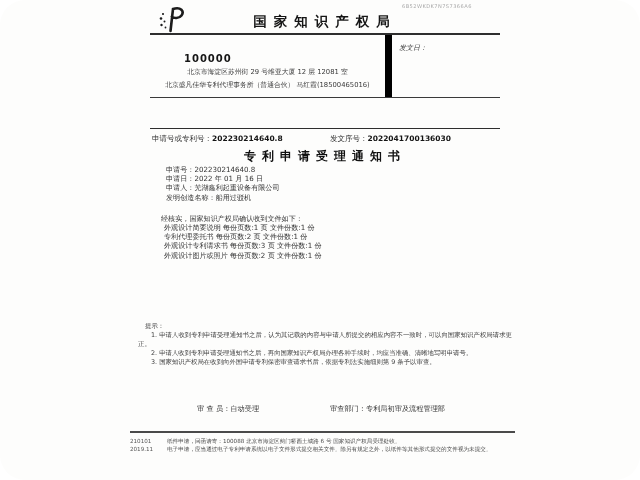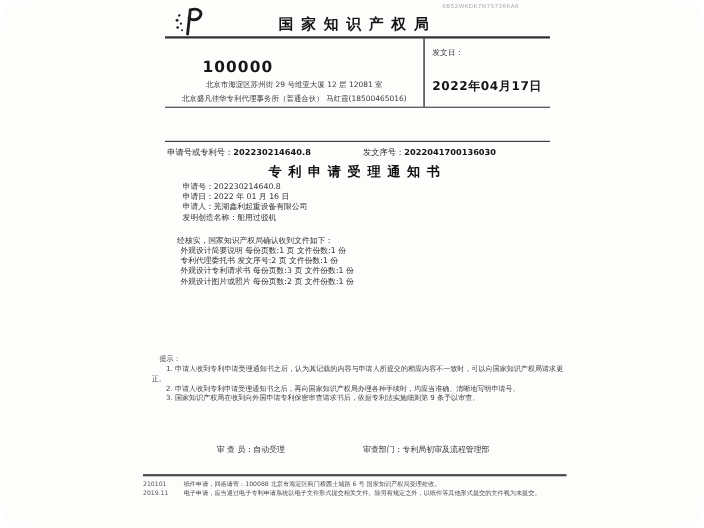--- a/index.html
+++ b/index.html
@@ -19,23 +19,23 @@
   .serial {
     position:absolute; left:402px; top:3px; font-size:6px; color:#a9a9a9;
     letter-spacing:.5px; transform:scale(.85); transform-origin:left top;
   }
   
   .hbox {
     position:absolute; left:150px; top:33px; width:350px; height:65px;
     border-top:2px solid #2e2e2e; border-bottom:1px solid #3a3a3a; display:flex;
   }
   .hleft { width:235px; padding-top:18px; }
-  .postcode { font-weight:bold; font-size:14px; letter-spacing:1px; margin-left:34px; color:#161616; }
+  .postcode { font-weight:bold; font-size:10px; letter-spacing:1px; margin-left:34px; color:#161616; }
   .addr { font-size:6.8px; text-align:center; margin-top:3px; color:#3a3a3a; white-space:nowrap; }
-  .hright { flex:1; border-left:1px solid #000000; padding:8px 0 0 7px; }
+  .hright { flex:1; border-left:7px solid #000000; padding:8px 0 0 7px;font-style:italic; }
   .dlabel { font-size:7px; color:#3a3a3a; }
   .dval { font-size:11px; font-weight:bold; color:#161616; margin-top:18px; letter-spacing:.5px; }
   .rule2 { position:absolute; left:150px; top:128px; width:350px; border-top:1.5px solid #2e2e2e; }
   
   .meta { position:absolute; left:152px; top:134px; width:350px; font-size:7.5px; }
   .meta .b { font-weight:bold; color:#141414; }
   .meta .dispatch { position:absolute; left:178px; top:0; }
   
   .doc-title {
     position:absolute; left:150px; top:148px; width:350px; text-align:center;
@@ -80,21 +80,20 @@
   <div class="serial">6B52WKDK7N7S7366A6</div>
 
   <div class="hbox">
     <div class="hleft">
       <div class="postcode">100000</div>
       <div class="addr">北京市海淀区苏州街 29 号维亚大厦 12 层 12081 室</div>
       <div class="addr">北京盛凡佳华专利代理事务所（普通合伙） 马红霞(18500465016)</div>
     </div>
     <div class="hright">
       <div class="dlabel">发文日：</div>
-      <div class="dval">2022年04月17日</div>
     </div>
   </div>
 
   <div class="rule2"></div>
 
   <div class="meta">
     <span>申请号或专利号：</span><span class="b">202230214640.8</span>
     <span class="dispatch">
       <span>发文序号：</span><span class="b">2022041700136030</span>
     </span>
@@ -102,21 +101,21 @@
 
   <div class="doc-title">专利申请受理通知书</div>
 
   <div class="body">
     <div class="field"><span>申请号：</span><span>202230214640.8</span></div>
     <div class="field"><span>申请日：</span><span>2022 年 01 月 16 日</span></div>
     <div class="field"><span>申请人：</span><span>芜湖鑫利起重设备有限公司</span></div>
     <div class="field"><span>发明创造名称：</span><span>船用过驳机</span></div>
     <p class="received">经核实，国家知识产权局确认收到文件如下：</p>
     <div class="docline">外观设计简要说明 每份页数:1 页 文件份数:1 份</div>
-    <div class="docline">专利代理委托书 发文序号:2 页 文件份数:1 份</div>
+    <div class="docline">专利代理委托书 每份页数:2 页 文件份数:1 份</div>
     <div class="docline">外观设计专利请求书 每份页数:3 页 文件份数:1 份</div>
     <div class="docline">外观设计图片或照片 每份页数:2 页 文件份数:1 份</div>
   </div>
 
   <div class="notes">
     <div class="notes-label">提示：</div>
     <p class="note">1. 申请人收到专利申请受理通知书之后，认为其记载的内容与申请人所提交的相应内容不一致时，可以向国家知识产权局请求更正。</p>
     <p class="note">2. 申请人收到专利申请受理通知书之后，再向国家知识产权局办理各种手续时，均应当准确、清晰地写明申请号。</p>
     <p class="note">3. 国家知识产权局在收到向外国申请专利保密审查请求书后，依据专利法实施细则第 9 条予以审查。</p>
   </div>

